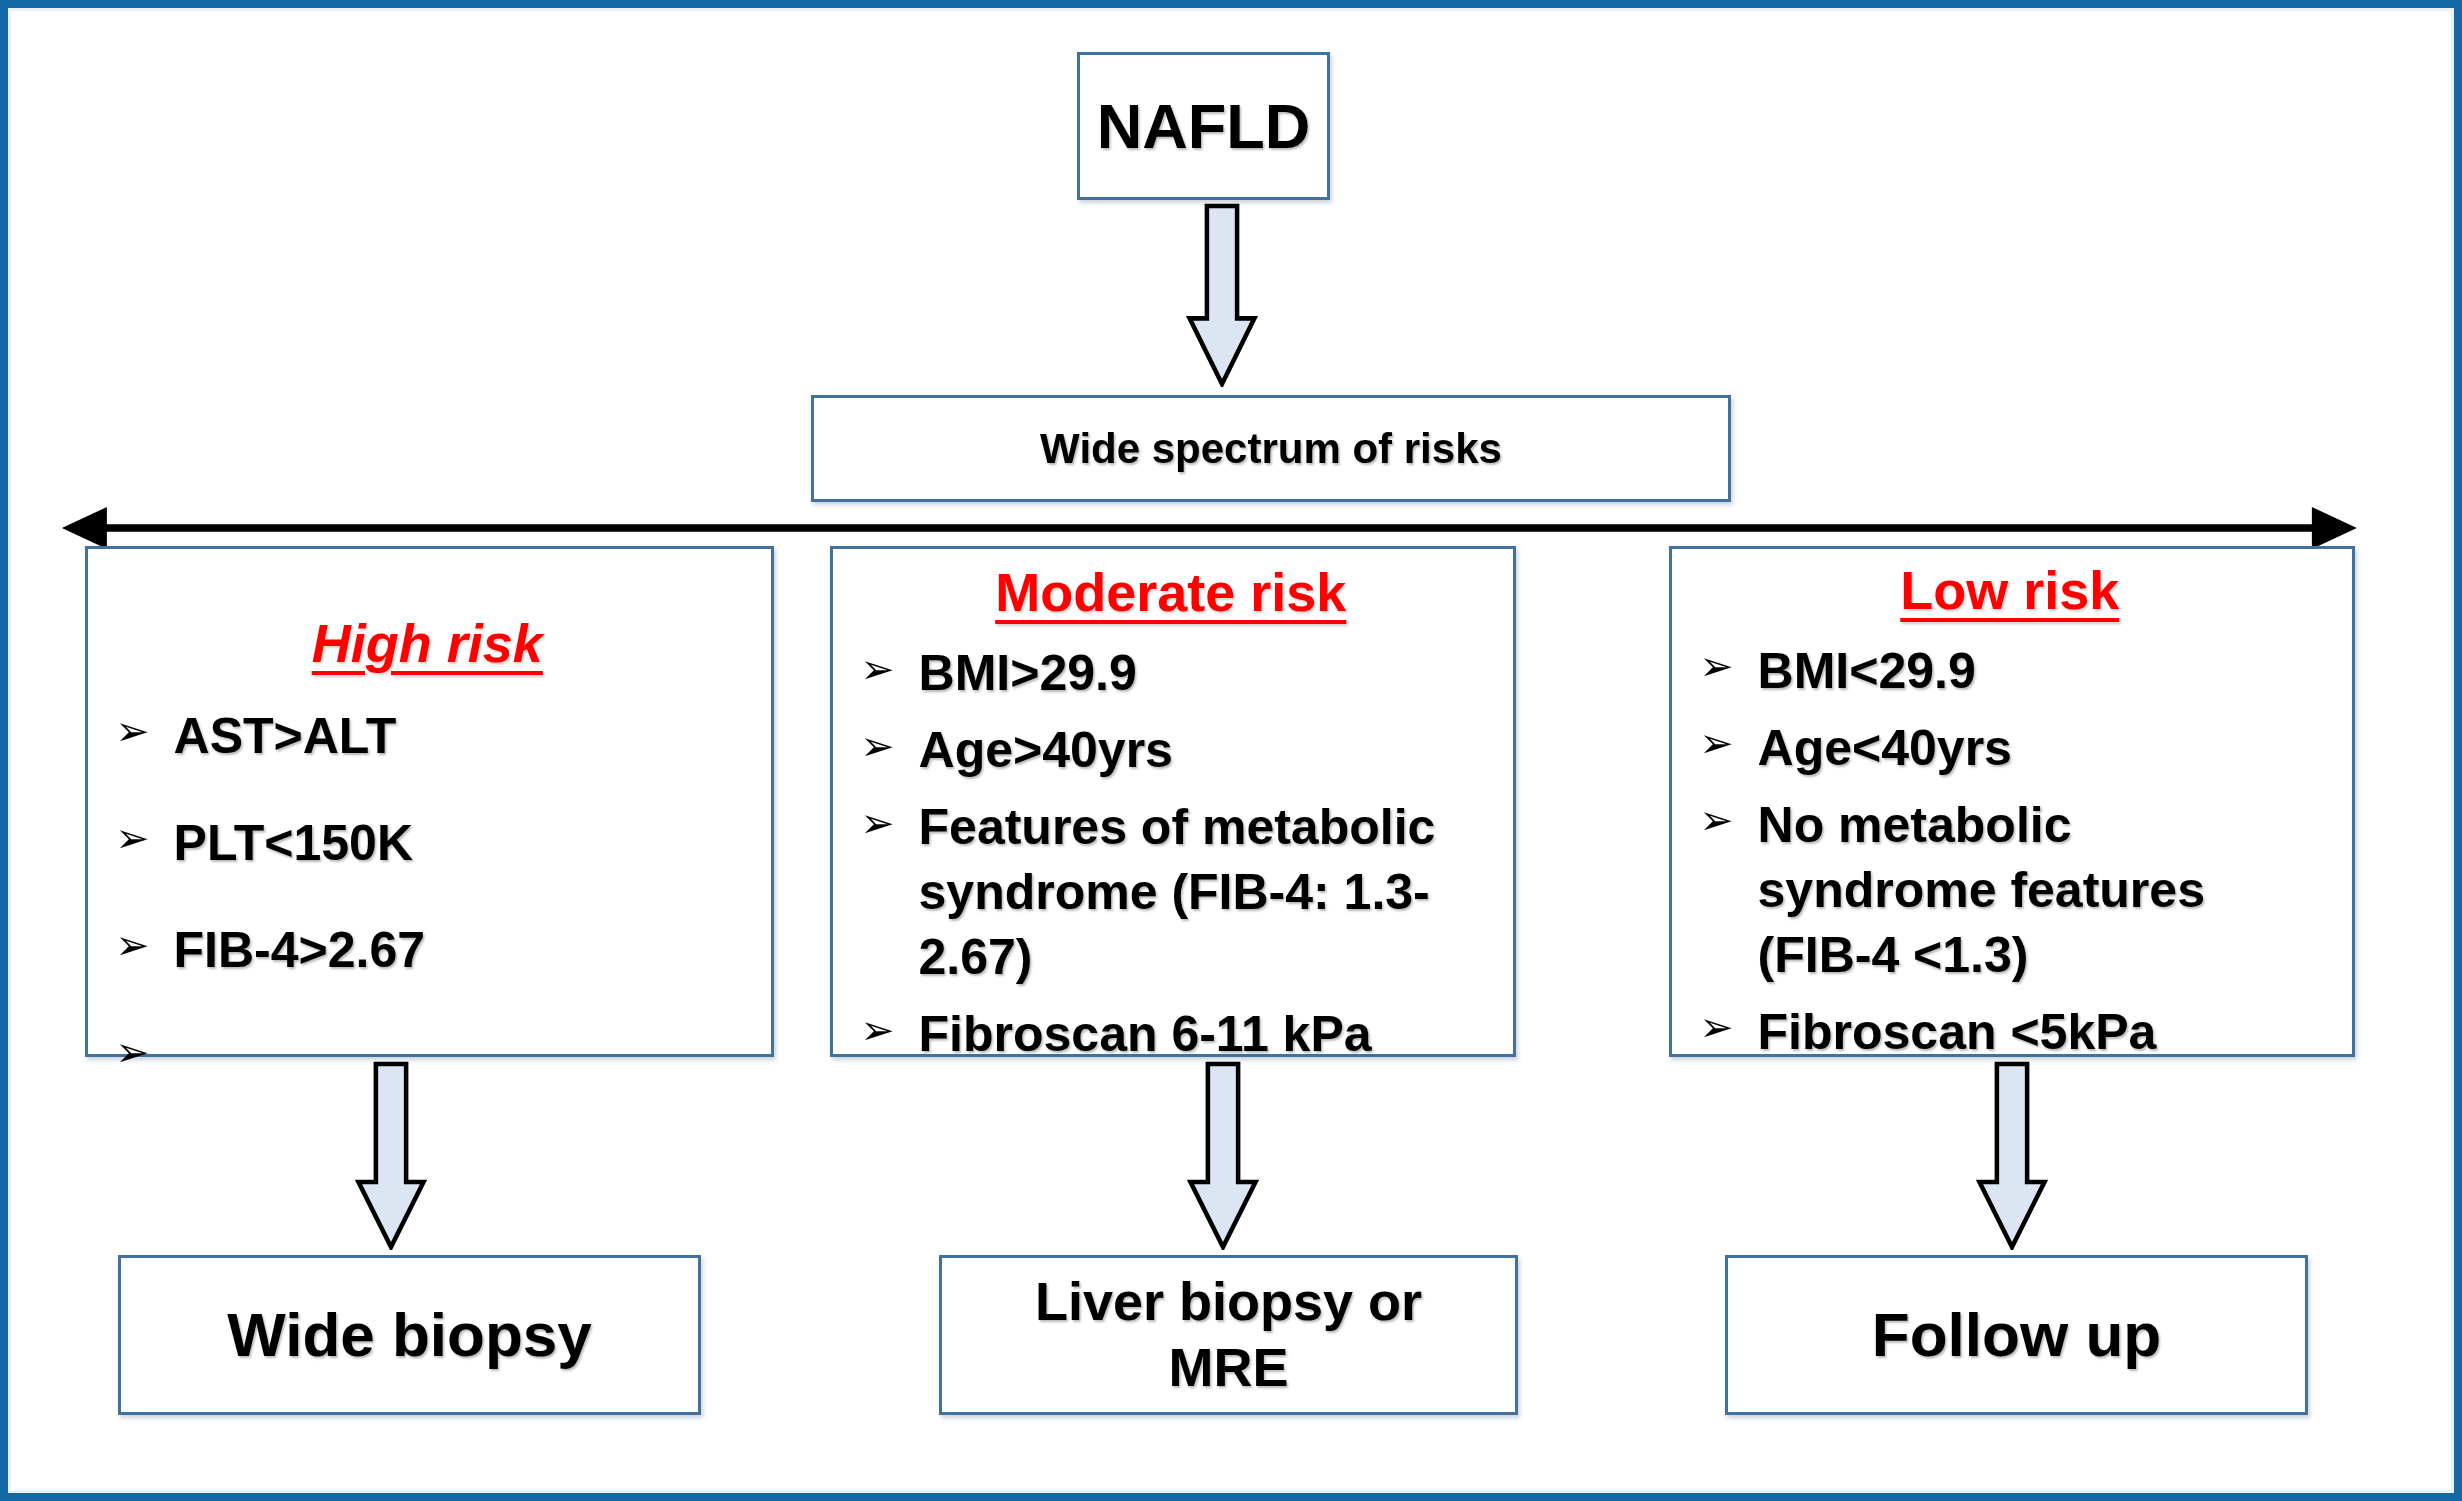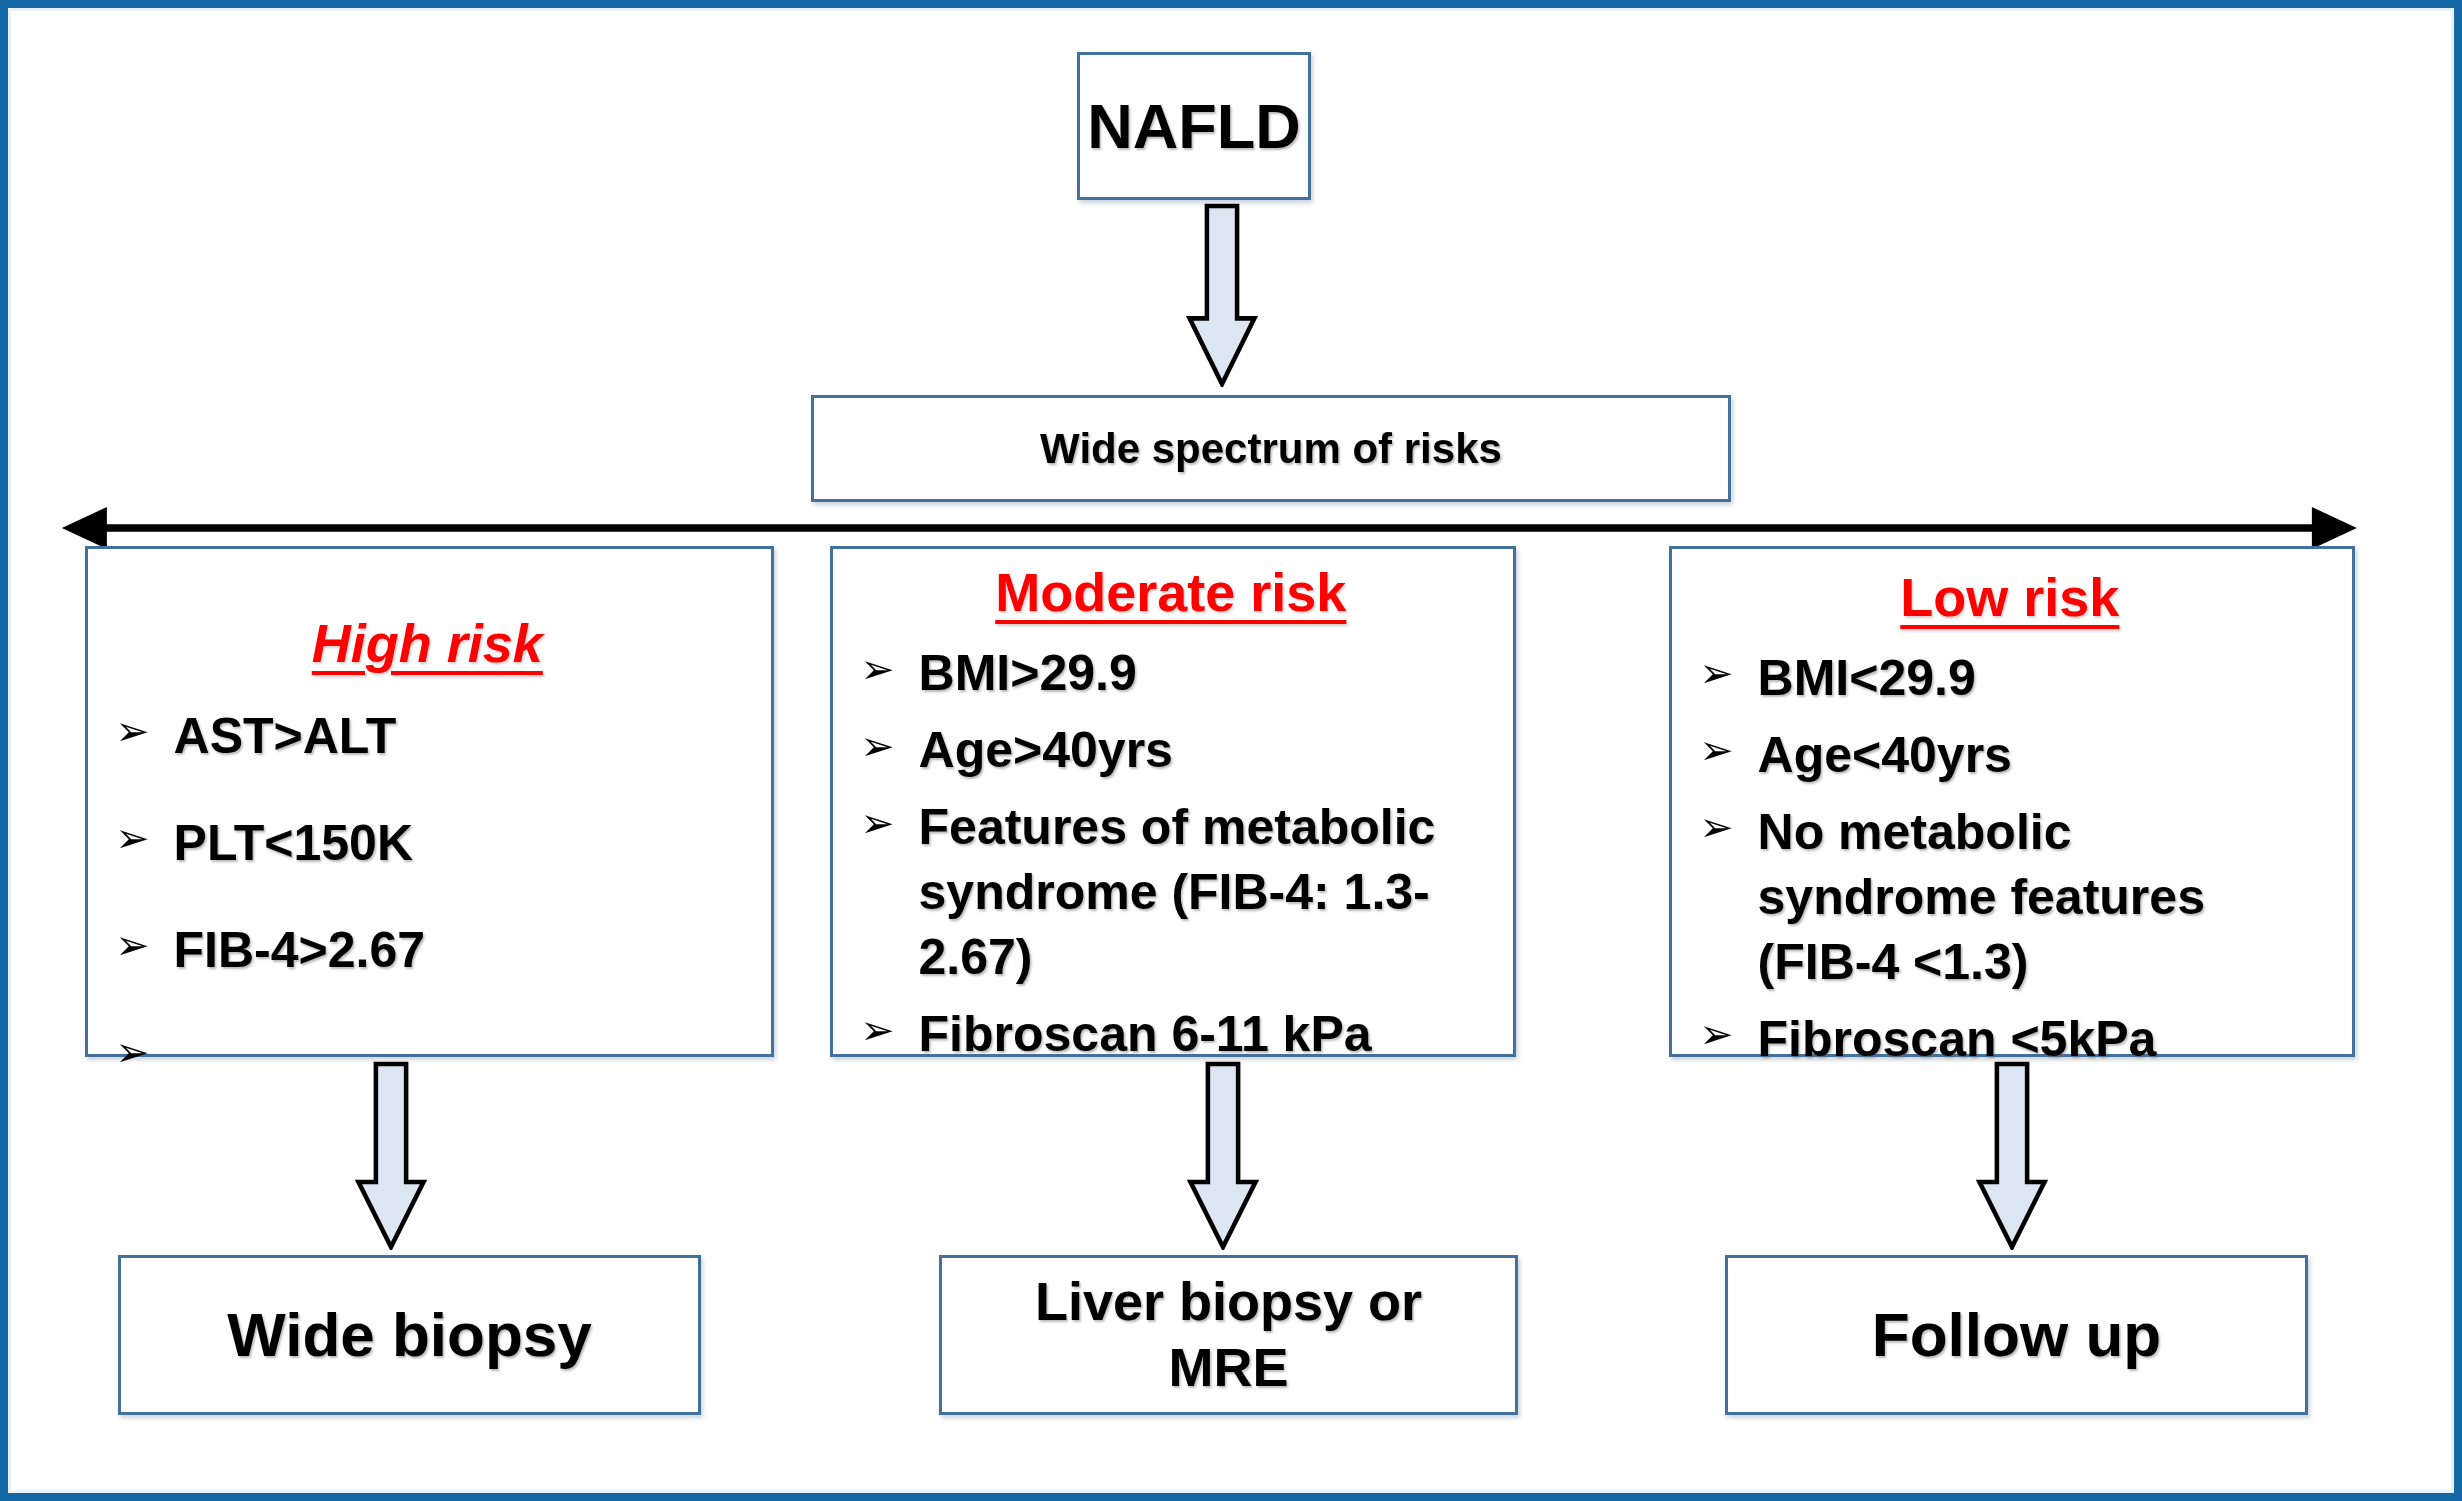--- a/index.html
+++ b/index.html
@@ -21,21 +21,21 @@
     background: #ffffff;
     border: 3.8px solid #41719c;
     box-sizing: border-box;
     display: flex;
     align-items: center;
     justify-content: center;
     box-shadow: 2.3px 3px 4.5px rgba(110,130,155,0.35);
   }
   .shadow-text { text-shadow: 1.5px 2.3px 2.3px rgba(100,100,100,0.45); }
 
-  .nafld { left: 1069px; top: 44px; width: 234px; height: 148px; font-size: 63px; }
+  .nafld { left: 1069px; top: 44px; width: 253px; height: 148px; font-size: 63px; }
   .wide  { left: 803px; top: 387px; width: 920px; height: 107px; font-size: 42px; }
 
   .branch {
     top: 538px;
     height: 511px;
     flex-direction: column;
     align-items: stretch;
     justify-content: flex-start;
     padding: 7.6px 21px 7.6px 16.6px;
   }
@@ -47,21 +47,21 @@
     text-align: center;
     color: #fe0000;
     font-size: 54px;
     text-decoration: underline;
     text-decoration-thickness: 3.8px;
     text-underline-offset: 9px;
     text-shadow: 1.5px 2.3px 2.3px rgba(140,120,120,0.35);
   }
   .high .rtitle     { margin-top: 55px; margin-bottom: 30px; font-style: italic; }
   .moderate .rtitle { margin-top: 4.5px;  margin-bottom: 18px; }
-  .low .rtitle      { margin-top: 9px;  margin-bottom: 18px; }
+  .low .rtitle      { margin-top: 2px;  margin-bottom: 18px; }
 
   .item { display: flex; align-items: flex-start; margin-bottom: 12px; }
   .high .item { margin-bottom: 42px; }
   .bullet {
     font-family: "DejaVu Sans", "Liberation Sans", sans-serif;
     font-size: 41px;
     line-height: 1.0;
     padding-top: 7.6px;
     margin: 0 24px 0 10.6px;
     flex: 0 0 auto;

